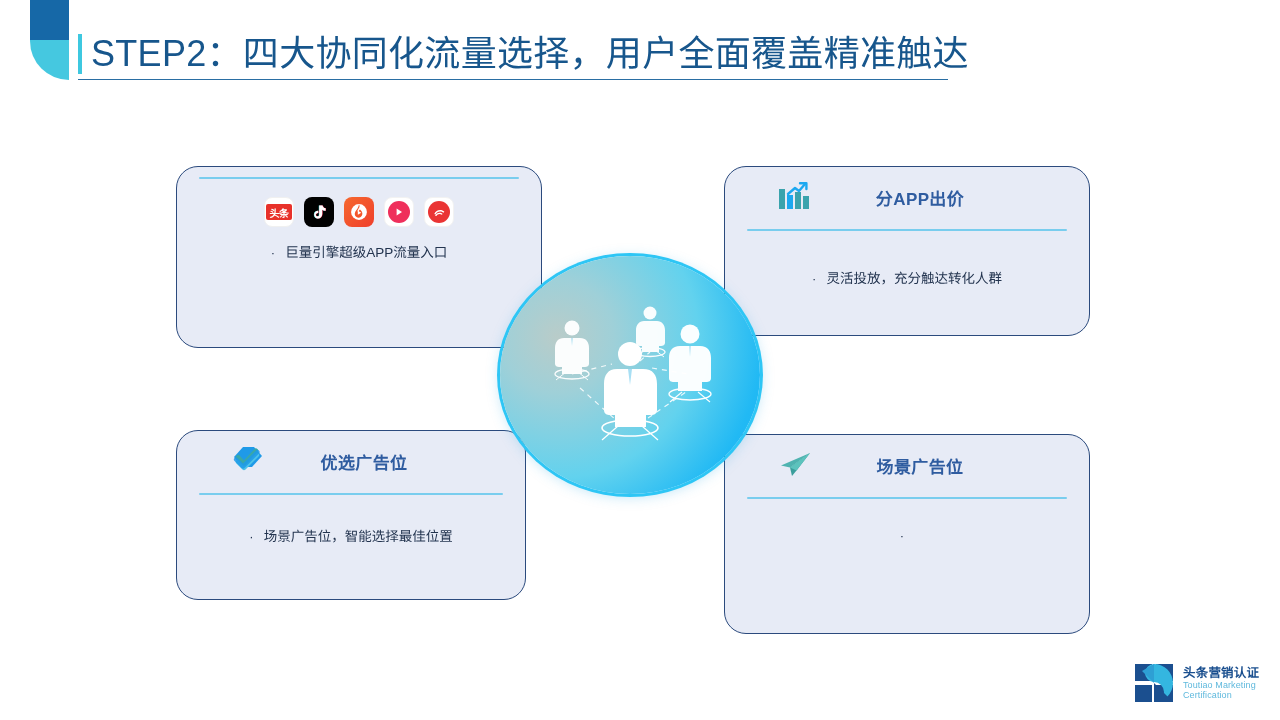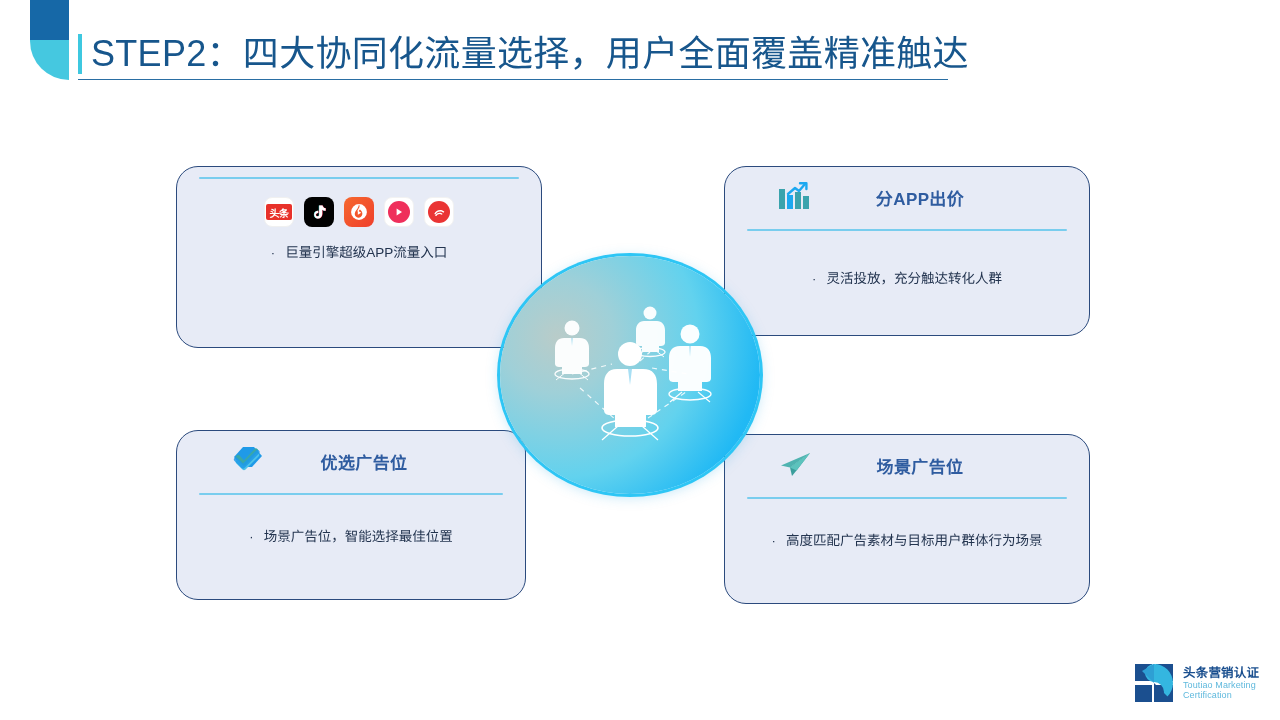--- a/index.html
+++ b/index.html
@@ -74,21 +74,21 @@
   .card {
     position: absolute;
     background: #e7ebf6;
     border: 1px solid #2b4a7d;
     border-radius: 22px;
     box-sizing: border-box;
   }
   #card-tl { left: 176px; top: 166px; width: 366px; height: 182px; }
   #card-tr { left: 724px; top: 166px; width: 366px; height: 170px; }
   #card-bl { left: 176px; top: 430px; width: 350px; height: 170px; }
-  #card-br { left: 724px; top: 434px; width: 366px; height: 170px; }
+  #card-br { left: 724px; top: 434px; width: 366px; height: 200px; }
 
   .card-head {
     display: flex;
     align-items: center;
     height: 52px;
     padding: 8px 26px 0 26px;
     box-sizing: border-box;
   }
   .card-icon {
     width: 44px;
@@ -335,21 +335,20 @@
         <path d="M33 3 L13 17.5 L15 26 L19.5 20.5 Z" fill="#3b9e9c"></path>
         <path d="M13 17.5 L33 3 L19.5 20.5 Z" fill="#5cc3bd"></path>
       </svg>
     </span>
     <span class="card-title">场景广告位</span>
   </div>
   <div class="card-divider"></div>
   <div class="card-body" style="padding-top:30px">
     <div class="bullet-row">
       <span class="bullet-dot">·</span>
-      <span>高度匹配广告素材与目标用户群体行为场景</span>
     </div>
   </div>
 </div>
 
 <div id="center-circle">
   <svg width="260" height="238" viewBox="0 0 260 238">
     <g stroke="#ffffff" stroke-width="1.2" stroke-dasharray="5 5" opacity="0.85" fill="none">
       <line x1="72" y1="118" x2="112" y2="108"></line>
       <line x1="140" y1="105" x2="150" y2="96"></line>
       <line x1="152" y1="112" x2="188" y2="118"></line>

